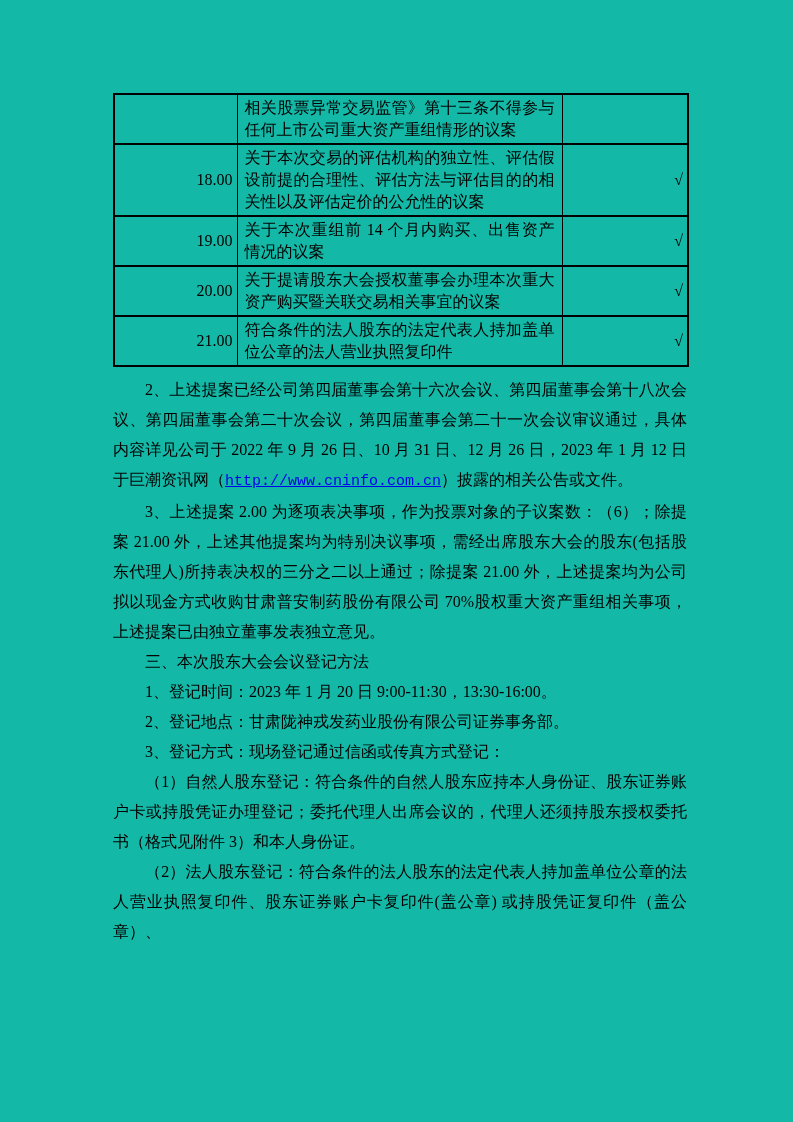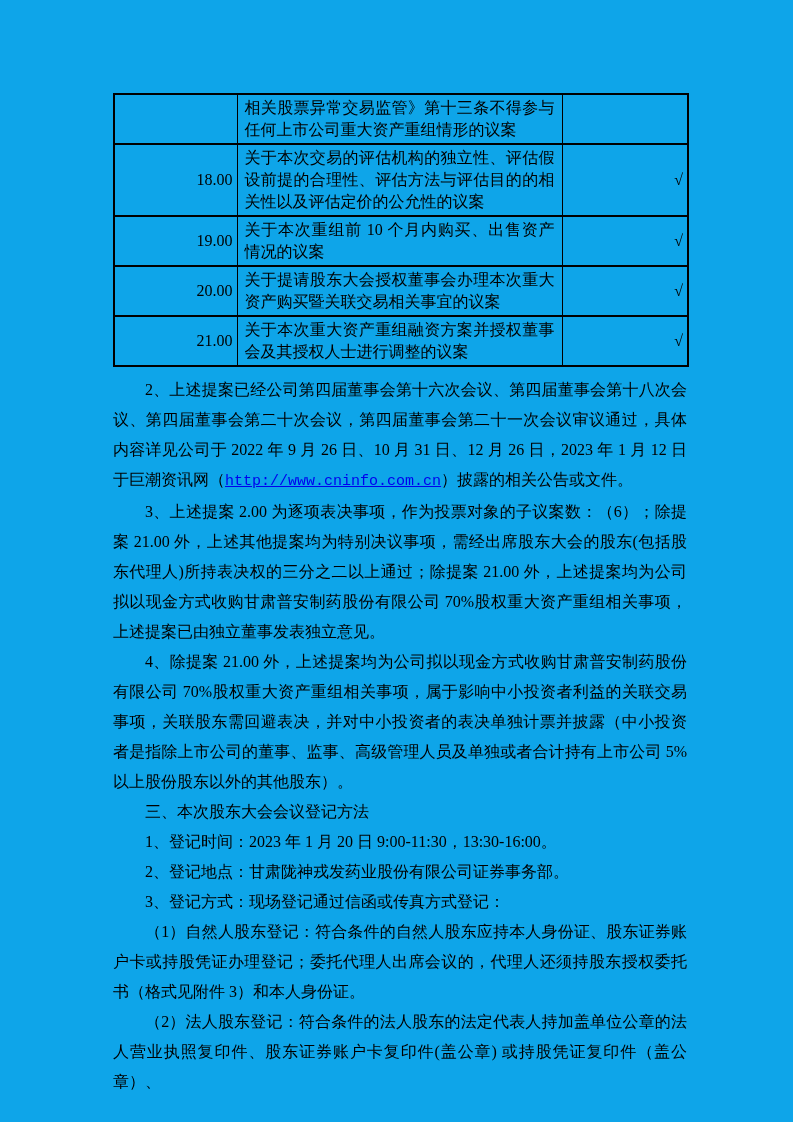--- a/index.html
+++ b/index.html
@@ -5,21 +5,21 @@
   html, body {
     margin: 0;
     padding: 0;
     background: #e8e8e8;
   }
   .page {
     position: relative;
     width: 793px;
     height: 1122px;
     margin: 0 auto;
-    background: #0ea5e9;
+    background: #14b8a6;
     box-sizing: border-box;
     padding: 93px 106px 0 113px;
     font-family: "Liberation Serif", "DejaVu Serif", serif;
     font-size: 16px;
     color: #000000;
     overflow: hidden;
   }
   table.ptable {
     border-collapse: collapse;
     width: 574px;
@@ -80,42 +80,41 @@
         <td class="title-cell">相关股票异常交易监管》第十三条不得参与任何上市公司重大资产重组情形的议案</td>
         <td class="check-cell"></td>
       </tr>
       <tr>
         <td class="code-cell">18.00</td>
         <td class="title-cell">关于本次交易的评估机构的独立性、评估假设前提的合理性、评估方法与评估目的的相关性以及评估定价的公允性的议案</td>
         <td class="check-cell">√</td>
       </tr>
       <tr>
         <td class="code-cell">19.00</td>
-        <td class="title-cell">关于本次重组前 10 个月内购买、出售资产情况的议案</td>
+        <td class="title-cell">关于本次重组前 14 个月内购买、出售资产情况的议案</td>
         <td class="check-cell">√</td>
       </tr>
       <tr>
         <td class="code-cell">20.00</td>
         <td class="title-cell">关于提请股东大会授权董事会办理本次重大资产购买暨关联交易相关事宜的议案</td>
         <td class="check-cell">√</td>
       </tr>
       <tr>
         <td class="code-cell">21.00</td>
-        <td class="title-cell">关于本次重大资产重组融资方案并授权董事会及其授权人士进行调整的议案</td>
+        <td class="title-cell">符合条件的法人股东的法定代表人持加盖单位公章的法人营业执照复印件</td>
         <td class="check-cell">√</td>
       </tr>
     </tbody>
   </table>
 
   <div class="content">
     <p><span>2、上述提案已经公司第四届董事会第十六次会议、第四届董事会第十八次会议、第四届董事会第二十次会议，第四届董事会第二十一次会议审议通过，具体内容详见公司于 2022 年 9 月 26 日、10 月 31 日、12 月 26 日，2023 年 1 月 12 日于巨潮资讯网（</span><a href="#" class="link">http://www.cninfo.com.cn</a><span>）披露的相关公告或文件。</span></p>
 
     <p>3、上述提案 2.00 为逐项表决事项，作为投票对象的子议案数：（6）；除提案 21.00 外，上述其他提案均为特别决议事项，需经出席股东大会的股东(包括股东代理人)所持表决权的三分之二以上通过；除提案 21.00 外，上述提案均为公司拟以现金方式收购甘肃普安制药股份有限公司 70%股权重大资产重组相关事项，上述提案已由独立董事发表独立意见。</p>
 
-    <p>4、除提案 21.00 外，上述提案均为公司拟以现金方式收购甘肃普安制药股份有限公司 70%股权重大资产重组相关事项，属于影响中小投资者利益的关联交易事项，关联股东需回避表决，并对中小投资者的表决单独计票并披露（中小投资者是指除上市公司的董事、监事、高级管理人员及单独或者合计持有上市公司 5%以上股份股东以外的其他股东）。</p>
 
     <p class="heading">三、本次股东大会会议登记方法</p>
 
     <p>1、登记时间：2023 年 1 月 20 日 9:00-11:30，13:30-16:00。</p>
 
     <p>2、登记地点：甘肃陇神戎发药业股份有限公司证券事务部。</p>
 
     <p>3、登记方式：现场登记通过信函或传真方式登记：</p>
 
     <p>（1）自然人股东登记：符合条件的自然人股东应持本人身份证、股东证券账户卡或持股凭证办理登记；委托代理人出席会议的，代理人还须持股东授权委托书（格式见附件 3）和本人身份证。</p>

